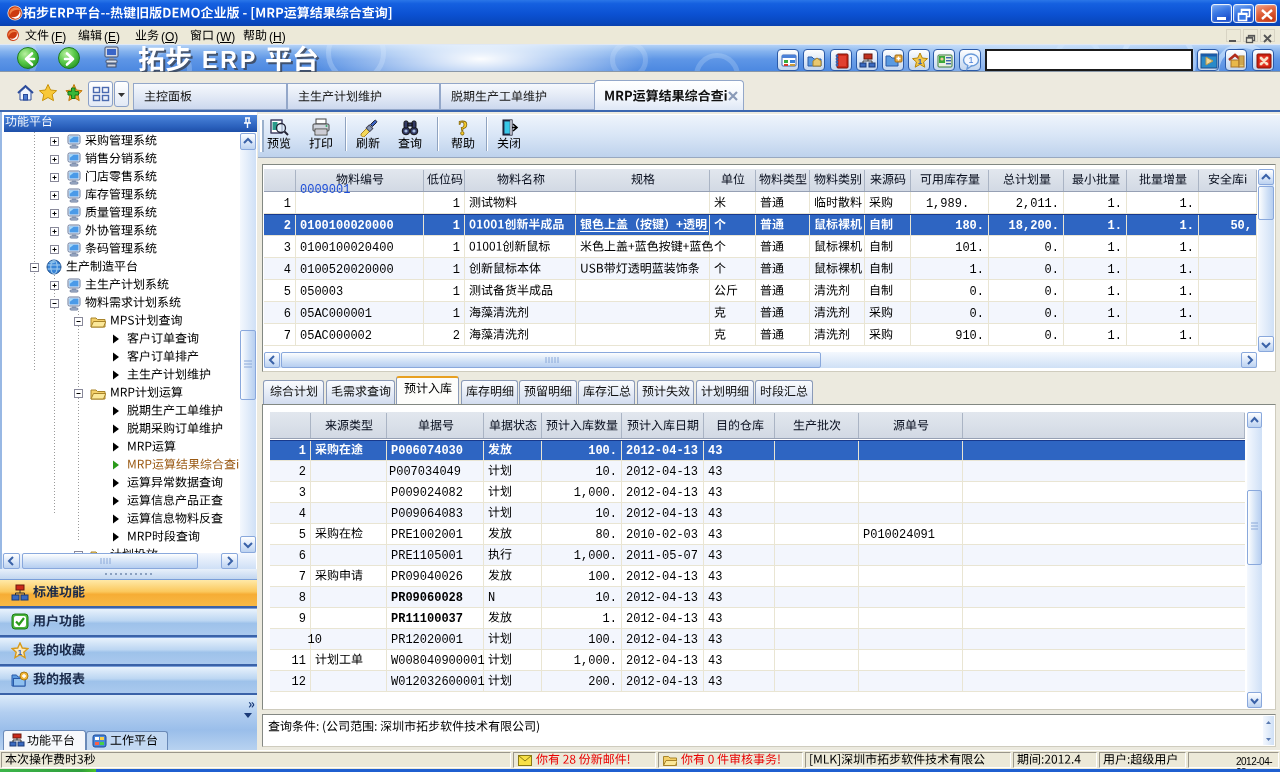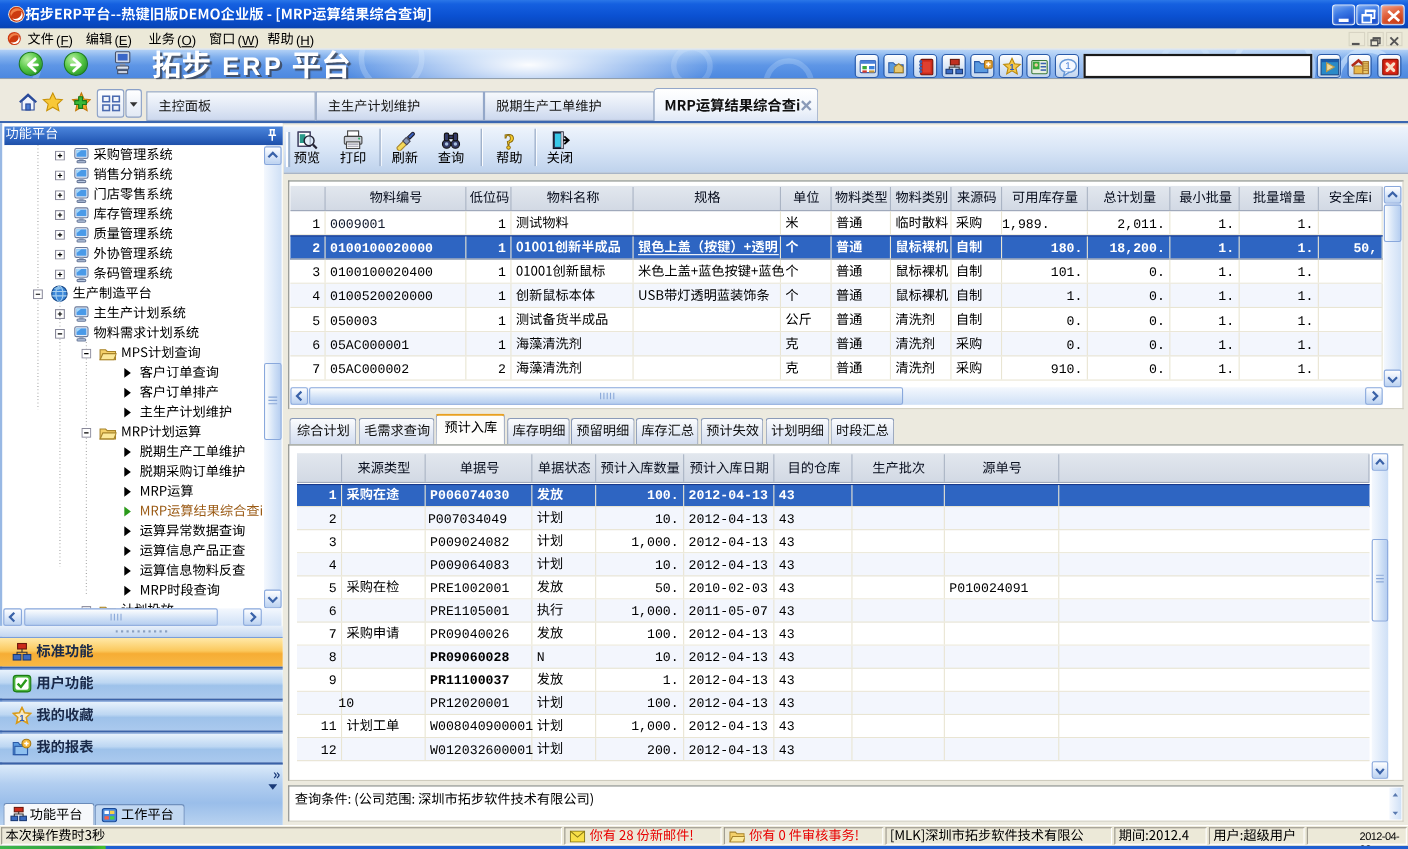--- a/index.html
+++ b/index.html
@@ -1456,21 +1456,21 @@
       <use href="#g155" x="1000"></use>
       <use href="#g69" x="2000"></use>
       <use href="#g99" x="3000"></use>
     </g>
   </svg>
 <div style="left:1256px;top:170px;width:1px;height:21px;background:#aab4c4"></div>
 <div style="left:264px;top:213px;width:993px;height:1px;background:#e9e5d3"></div>
 <div style="left:295px;top:192px;width:1px;height:21px;background:#e9e5d3"></div>
 <div class="num" style="left:264px;top:197px;color:#000;font-weight:normal;width:27px;text-align:right">1</div>
 <div style="left:423px;top:192px;width:1px;height:21px;background:#e9e5d3"></div>
-<div class="num" style="left:300px;top:197px;color:#0f172a;font-weight:normal">0009001</div>
+<div class="num" style="left:300px;top:183px;color:#1d4ed8;font-weight:normal">0009001</div>
 <div style="left:464px;top:192px;width:1px;height:21px;background:#e9e5d3"></div>
 <div class="num" style="left:424px;top:197px;color:#000;font-weight:normal;width:36px;text-align:right">1</div>
 <div style="left:575px;top:192px;width:1px;height:21px;background:#e9e5d3"></div>
 <svg class="t" style="left:469.0px;top:196px" width="49" height="16">
     <g fill="#000" transform="translate(0,10.6) scale(0.012000,-0.012000)">
       <use href="#g156"></use>
       <use href="#g157" x="1000"></use>
       <use href="#g79" x="2000"></use>
       <use href="#g80" x="3000"></use>
     </g>
@@ -1499,21 +1499,21 @@
     </g>
   </svg>
 <div style="left:910px;top:192px;width:1px;height:21px;background:#e9e5d3"></div>
 <svg class="t" style="left:869.0px;top:196px" width="25" height="16">
     <g fill="#000" transform="translate(0,10.6) scale(0.012000,-0.012000)">
       <use href="#g57"></use>
       <use href="#g58" x="1000"></use>
     </g>
   </svg>
 <div style="left:988px;top:192px;width:1px;height:21px;background:#e9e5d3"></div>
-<div class="num" style="left:911px;top:197px;color:#000;font-weight:normal;width:73px;text-align:left">1,989.</div>
+<div class="num" style="left:911px;top:197px;color:#000;font-weight:normal;width:73px;text-align:center">1,989.</div>
 <div style="left:1063px;top:192px;width:1px;height:21px;background:#e9e5d3"></div>
 <div class="num" style="left:989px;top:197px;color:#000;font-weight:normal;width:70px;text-align:right">2,011.</div>
 <div style="left:1126px;top:192px;width:1px;height:21px;background:#e9e5d3"></div>
 <div class="num" style="left:1064px;top:197px;color:#000;font-weight:normal;width:58px;text-align:right">1.</div>
 <div style="left:1198px;top:192px;width:1px;height:21px;background:#e9e5d3"></div>
 <div class="num" style="left:1127px;top:197px;color:#000;font-weight:normal;width:67px;text-align:right">1.</div>
 <div style="left:1256px;top:192px;width:1px;height:21px;background:#e9e5d3"></div>
 <div class="selrow" style="left:264px;top:214px;width:993px;height:22px"></div>
 <div style="left:264px;top:235px;width:993px;height:1px;background:#e9e5d3"></div>
 <div style="left:295px;top:215px;width:1px;height:20px;background:#e9e5d3"></div>
@@ -2201,21 +2201,21 @@
 <div style="left:483px;top:524px;width:1px;height:20px;background:#e9e5d3"></div>
 <div class="num" style="left:391px;top:528px;color:#000;font-weight:normal">PRE1002001</div>
 <div style="left:541px;top:524px;width:1px;height:20px;background:#e9e5d3"></div>
 <svg class="t" style="left:488.0px;top:527px" width="25" height="16">
     <g fill="#000" transform="translate(0,10.6) scale(0.012000,-0.012000)">
       <use href="#g248"></use>
       <use href="#g112" x="1000"></use>
     </g>
   </svg>
 <div style="left:621px;top:524px;width:1px;height:20px;background:#e9e5d3"></div>
-<div class="num" style="left:542px;top:528px;color:#000;font-weight:normal;width:75px;text-align:right">50.</div>
+<div class="num" style="left:542px;top:528px;color:#000;font-weight:normal;width:75px;text-align:right">80.</div>
 <div style="left:703px;top:524px;width:1px;height:20px;background:#e9e5d3"></div>
 <div class="num" style="left:626px;top:528px;color:#000;font-weight:normal">2010-02-03</div>
 <div style="left:774px;top:524px;width:1px;height:20px;background:#e9e5d3"></div>
 <div class="num" style="left:708px;top:528px;color:#000;font-weight:normal">43</div>
 <div style="left:858px;top:524px;width:1px;height:20px;background:#e9e5d3"></div>
 <div style="left:962px;top:524px;width:1px;height:20px;background:#e9e5d3"></div>
 <div class="num" style="left:863px;top:528px;color:#000;font-weight:normal">P010024091</div>
 <div class="zeb" style="left:270px;top:545px;width:975px;height:21px"></div>
 <div style="left:270px;top:565px;width:975px;height:1px;background:#e9e5d3"></div>
 <div style="left:310px;top:545px;width:1px;height:20px;background:#e9e5d3"></div>

